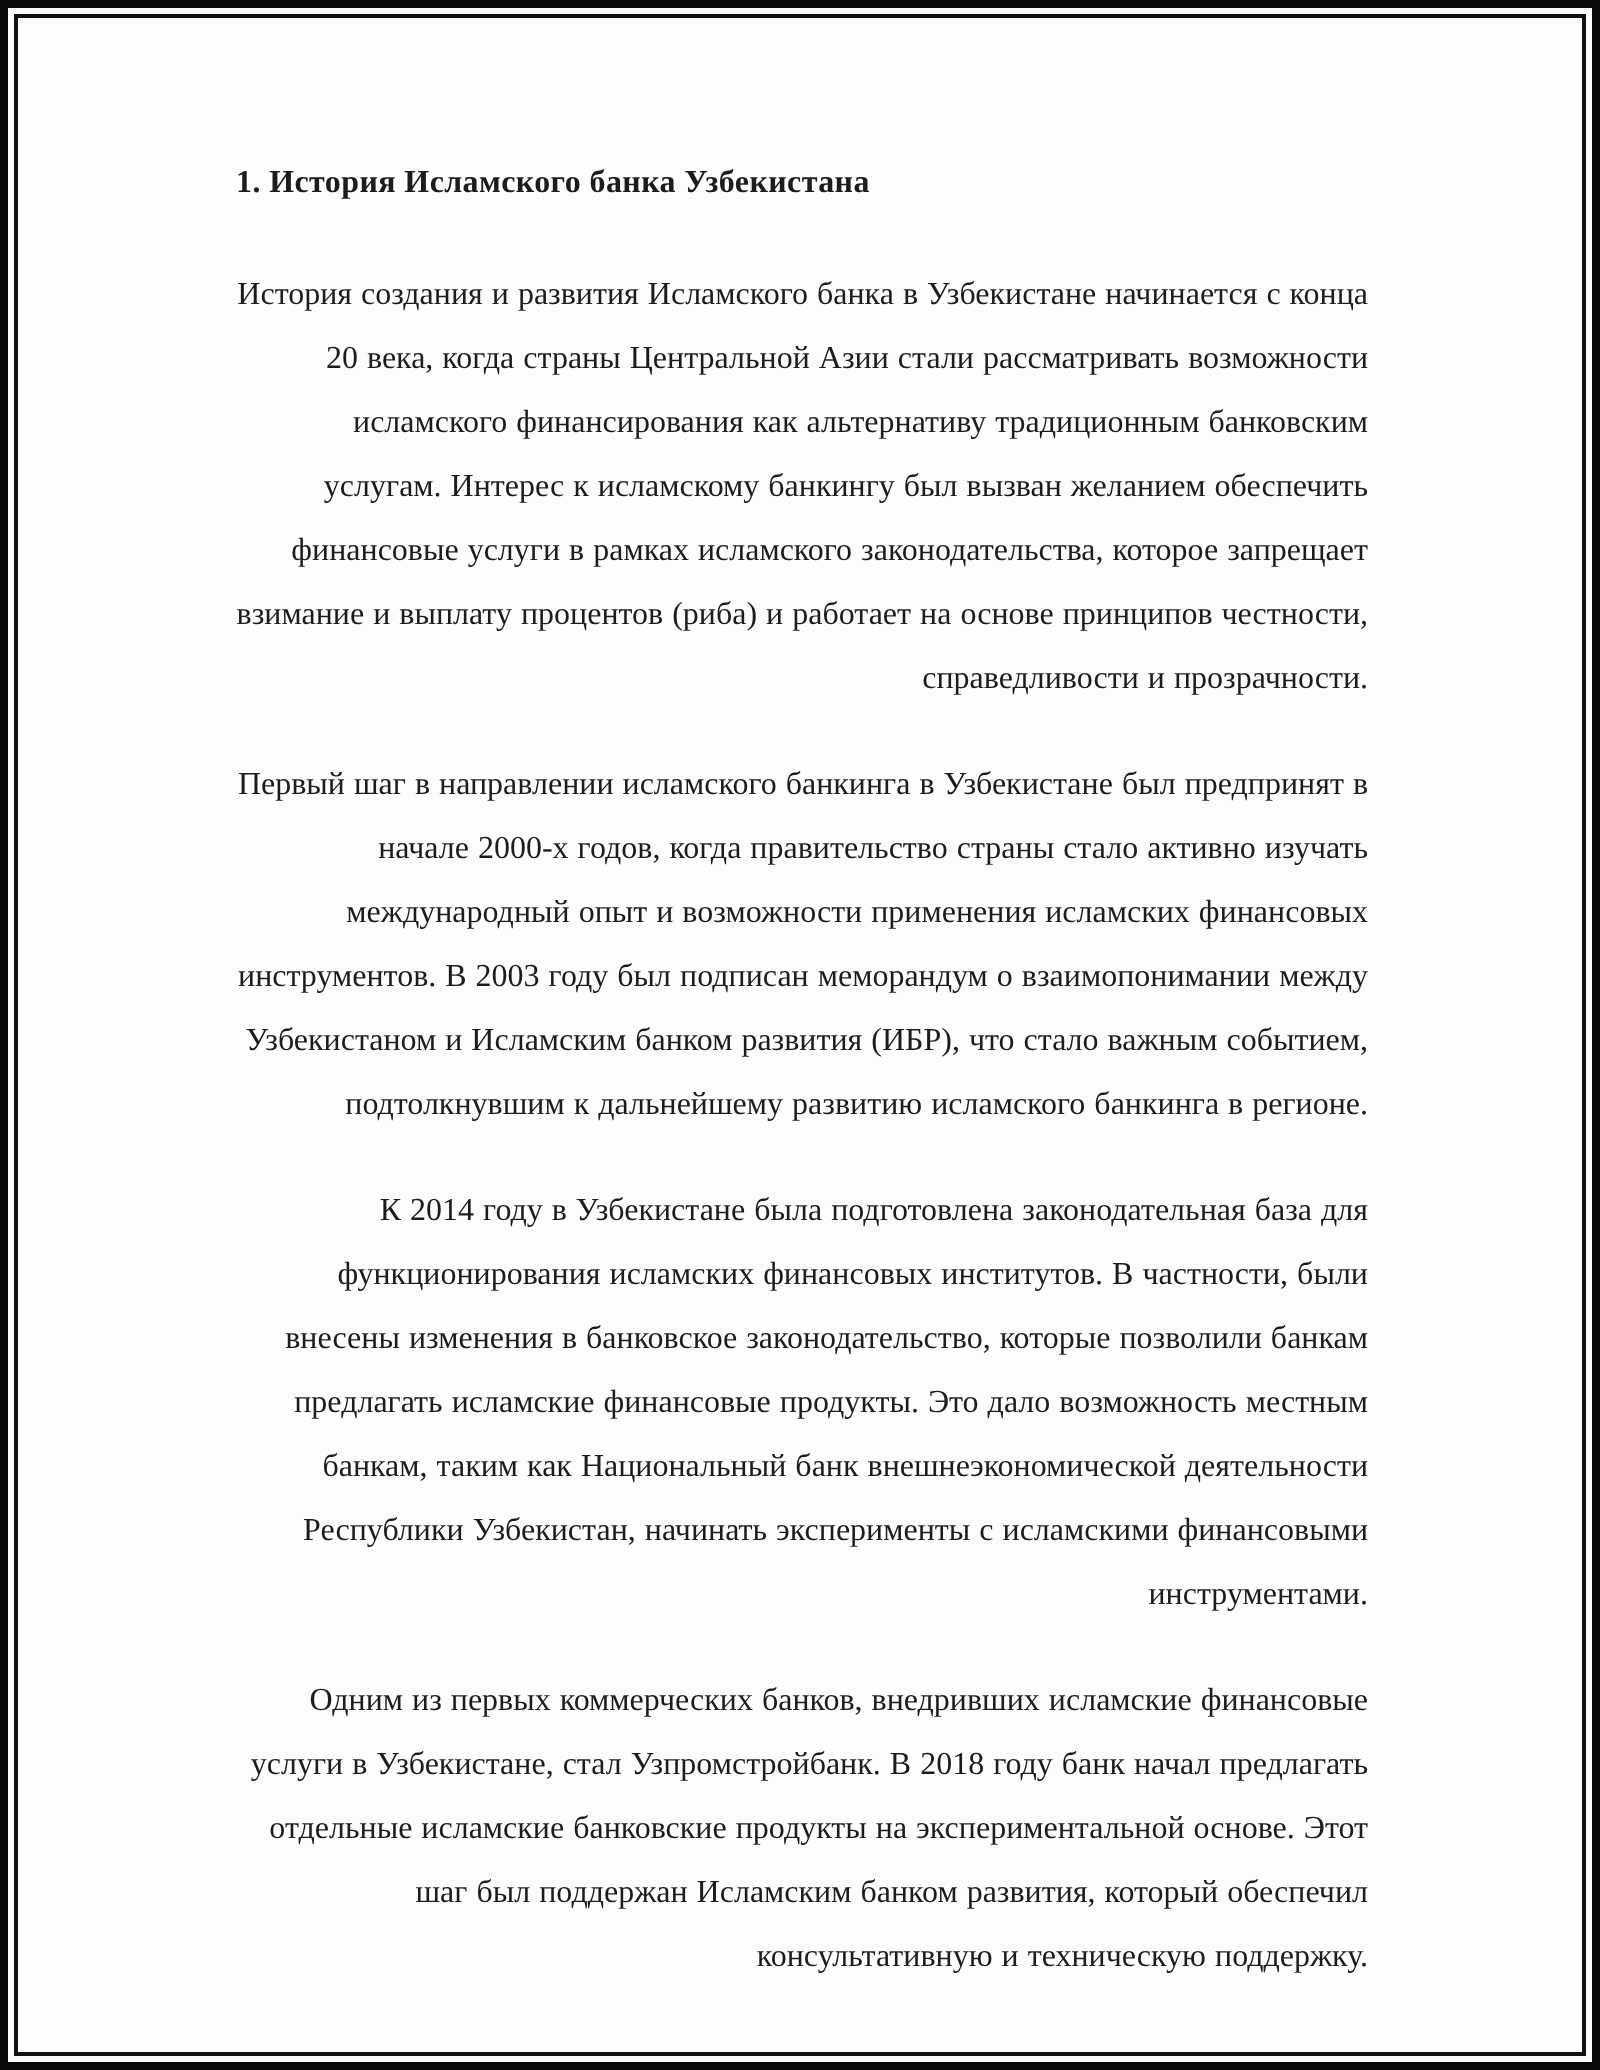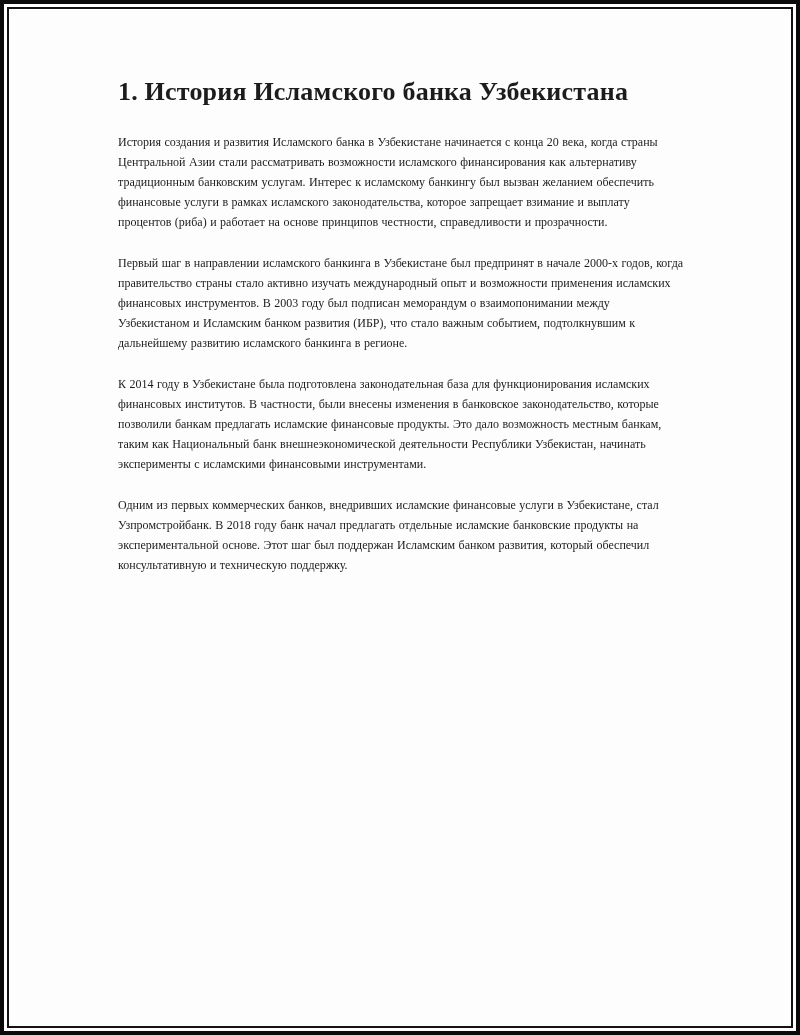--- a/index.html
+++ b/index.html
@@ -29,31 +29,31 @@
     box-sizing: border-box;
     pointer-events: none;
   }
   .content {
     position: absolute;
     left: 118px;
     top: 78px;
     width: 566px;
   }
   .doc-title {
-    font-size: 26px;
+    font-size: 16px;
     font-weight: bold;
     line-height: 28px;
     margin: 0 0 26px 0;
     letter-spacing: 0.2px;
   }
   .doc-paragraph {
-    font-size: 12px;
-    line-height: 20px;
+    font-size: 16px;
+    line-height: 32px;
     margin: 0 0 21px 0;
-    text-align: left;
+    text-align: right;
     word-spacing: 0.5px;
   }
 </style>
 </head>
 <body>
 
 <div class="frame-outer"></div>
 <div class="frame-inner"></div>
 
 <div class="content">

